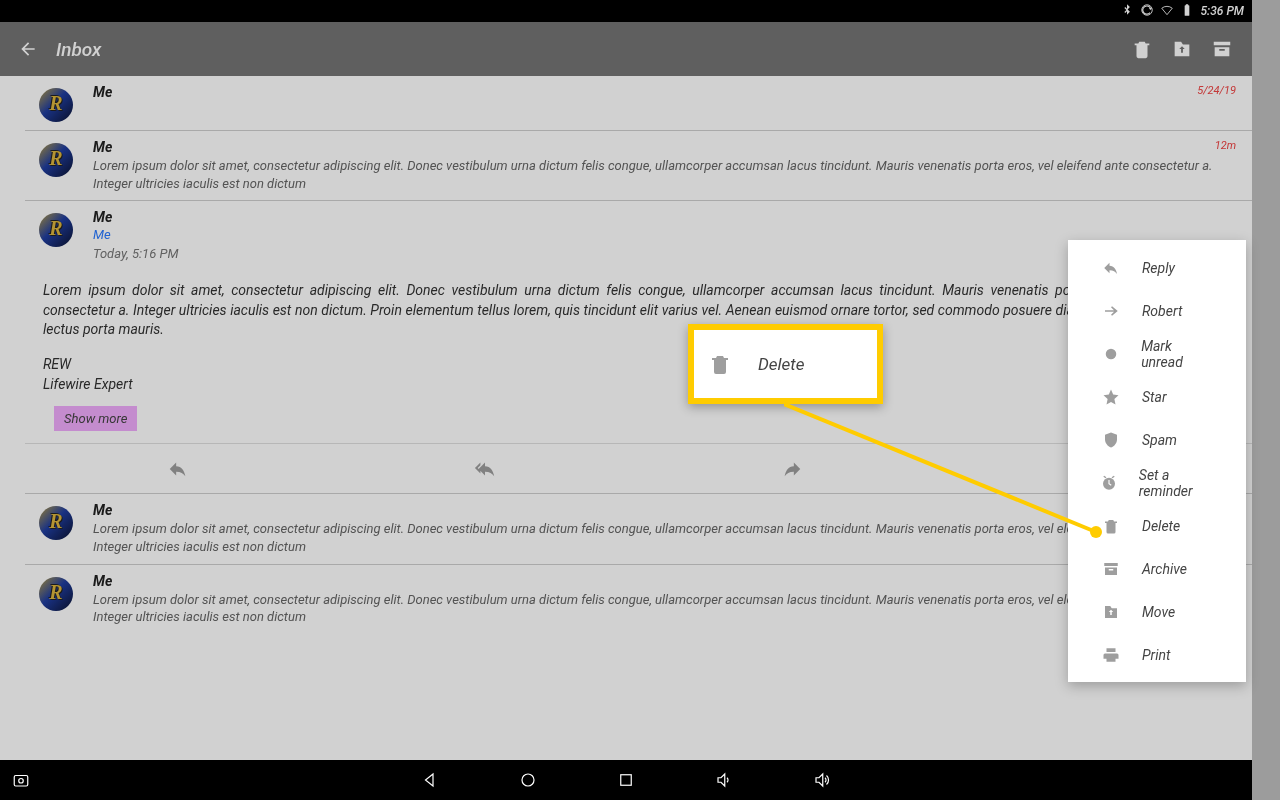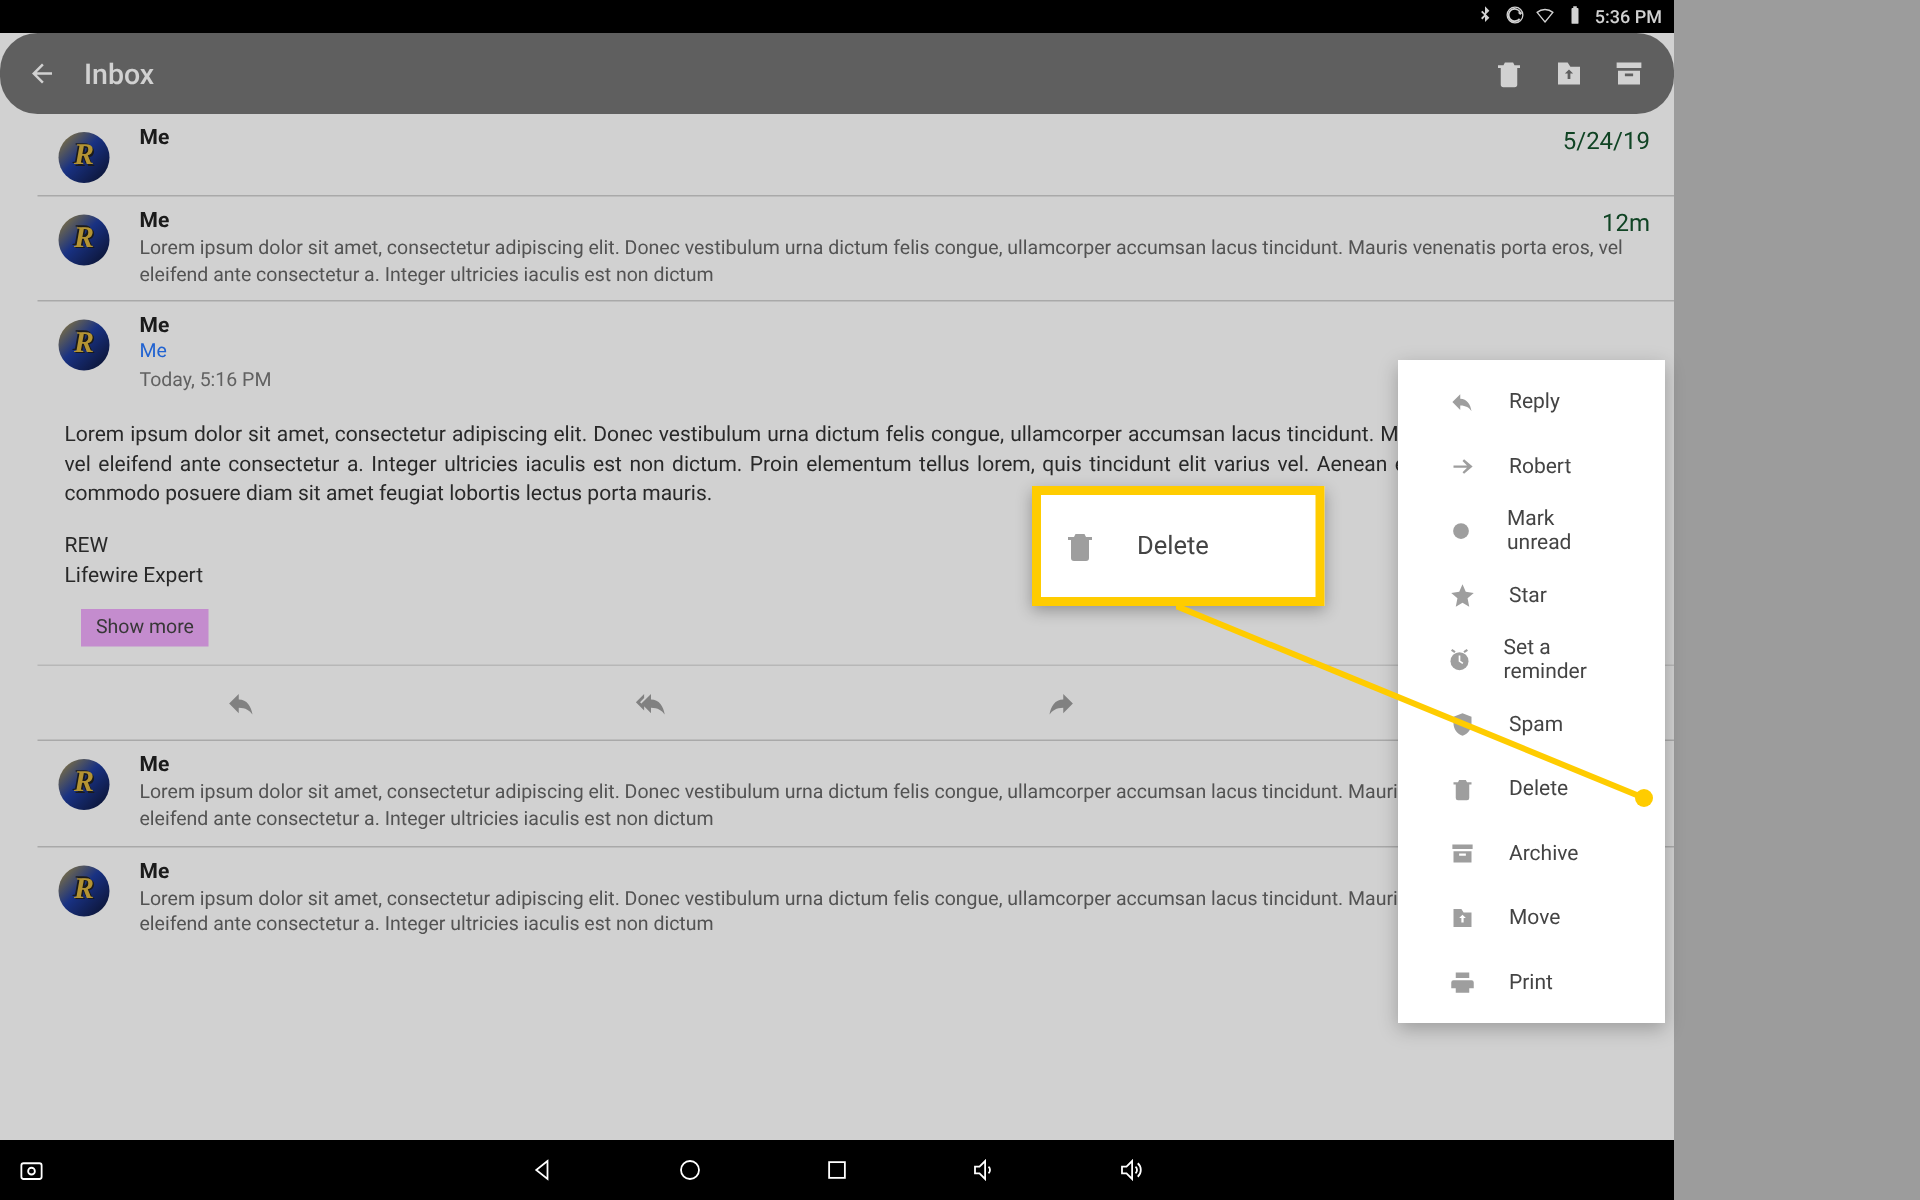--- a/index.html
+++ b/index.html
@@ -1,23 +1,24 @@
 <!DOCTYPE html>
 <html><head>
 <meta charset="utf-8">
 <style>
   * { margin: 0; padding: 0; box-sizing: border-box; }
   html, body { width: 1280px; height: 800px; overflow: hidden; font-family: Roboto, Arial, sans-serif; background: #9c9c9c; }
   
   
   .screen {
     position: relative;
-    width: 1116px;
+    width: 1252px;
     height: 800px;
     background: #fff;
+    font-style: italic;
   }
   .dim {
     position: absolute;
     inset: 0;
     background: rgba(0,0,0,0.18);
     pointer-events: none;
     z-index: 3;
   }
 
   
@@ -40,21 +41,20 @@
   
   .appbar {
     height: 54px;
     background: #757575;
     color: #fff;
     display: flex;
     align-items: center;
     padding: 0 10px;
     position: relative;
     z-index: 1;
-    border-radius: 25px;
   }
   .appbar .back { width: 36px; display:flex; align-items:center; justify-content:center; cursor:pointer; }
   .appbar .back svg { width:20px; height:20px; fill:#fff; }
   .appbar .title { font-size: 19px; font-weight: 500; margin-left: 10px; }
   .appbar .spacer { flex: 1; }
   .appbar .action { width: 40px; height:40px; display:flex; align-items:center; justify-content:center; cursor:pointer; }
   .appbar .action svg { width:22px; height:22px; fill:#fff; }
 
   
   .content {
@@ -90,21 +90,21 @@
     font-family: Georgia, serif;
     font-weight: bold;
     font-style: italic;
     font-size: 20px;
     color: #dcb53f;
     text-shadow: -1px -1px 0 #222, 1px 1px 0 #222;
   }
   .msg-body { flex: 1; min-width: 0; }
   .msg-body .sender { font-size: 14px; font-weight: 700; color: #222; }
   .msg-body .preview { font-size: 13px; color: #666; line-height: 1.35; margin-top: 2px; }
-  .msg-time { position: absolute; right: 16px; top: 8px; font-size: 16px; color: #14532d; }
+  .msg-time { position: absolute; right: 16px; top: 8px; font-size: 11px; color: #ef4444; }
 
   .expanded {
     border-bottom: 1px solid #cfcfcf;
   }
   .expanded .hdr {
     display:flex;
     padding: 8px 14px 10px 14px;
     position: relative;
   }
   .expanded .hdr .who { flex:1; }
@@ -376,34 +376,34 @@
       <span class="icn">
           <svg viewBox="0 0 24 24">
             <path d="M12 2l2.9 6.6L22 9.7l-5.5 4.8L18 22l-6-3.5L6 22l1.5-7.5L2 9.7l7.1-1.1z"></path>
           </svg>
         </span>
       <span>Star</span>
     </div>
     <div class="item">
       <span class="icn">
           <svg viewBox="0 0 24 24">
+            <path d="M12 2l8 3v6c0 5-3.5 9.5-8 11-4.5-1.5-8-6-8-11V5l8-3z"></path>
+          </svg>
+        </span>
+      <span>Spam</span>
+    </div>
+    <div class="item">
+      <span class="icn">
+          <svg viewBox="0 0 24 24">
             <circle cx="12" cy="13" r="8"></circle>
             <path d="M12 8v5l3 2" stroke="#fff" stroke-width="1.5" fill="none"></path>
             <path d="M5 3l3 2M19 3l-3 2" stroke="#9e9e9e" stroke-width="2"></path>
           </svg>
         </span>
       <span>Set a reminder</span>
-    </div>
-    <div class="item">
-      <span class="icn">
-          <svg viewBox="0 0 24 24">
-            <path d="M12 2l8 3v6c0 5-3.5 9.5-8 11-4.5-1.5-8-6-8-11V5l8-3z"></path>
-          </svg>
-        </span>
-      <span>Spam</span>
     </div>
     <div class="item">
       <span class="icn">
           <svg viewBox="0 0 24 24">
             <path d="M6 7h12v13a2 2 0 0 1-2 2H8a2 2 0 0 1-2-2V7zm3-3h6l1 2h4v2H4V6h4l1-2z"></path>
           </svg>
         </span>
       <span>Delete</span>
     </div>
     <div class="item">

